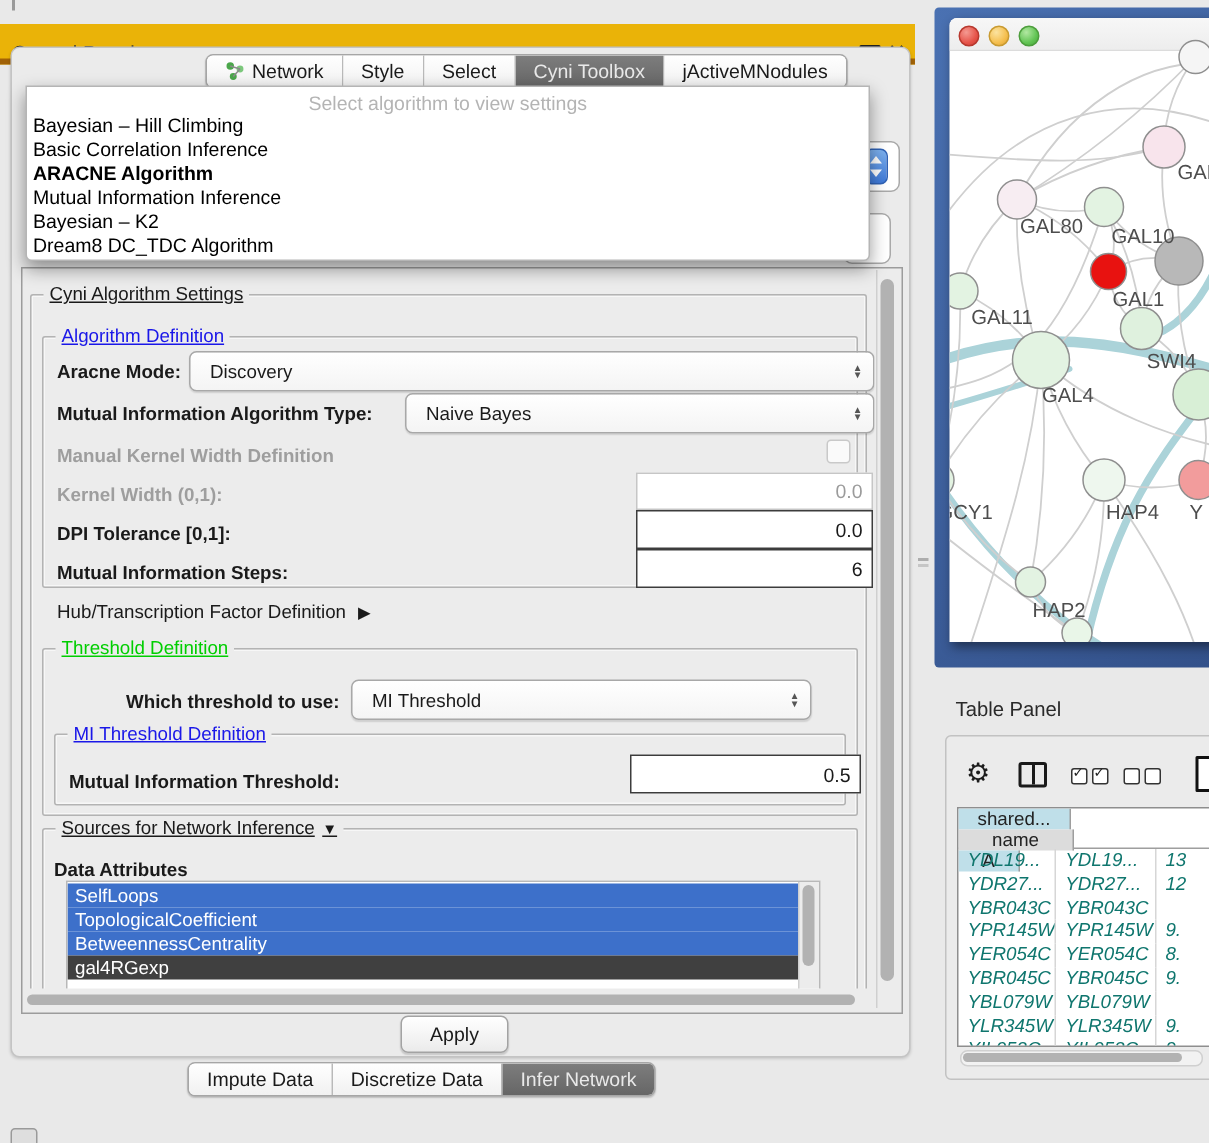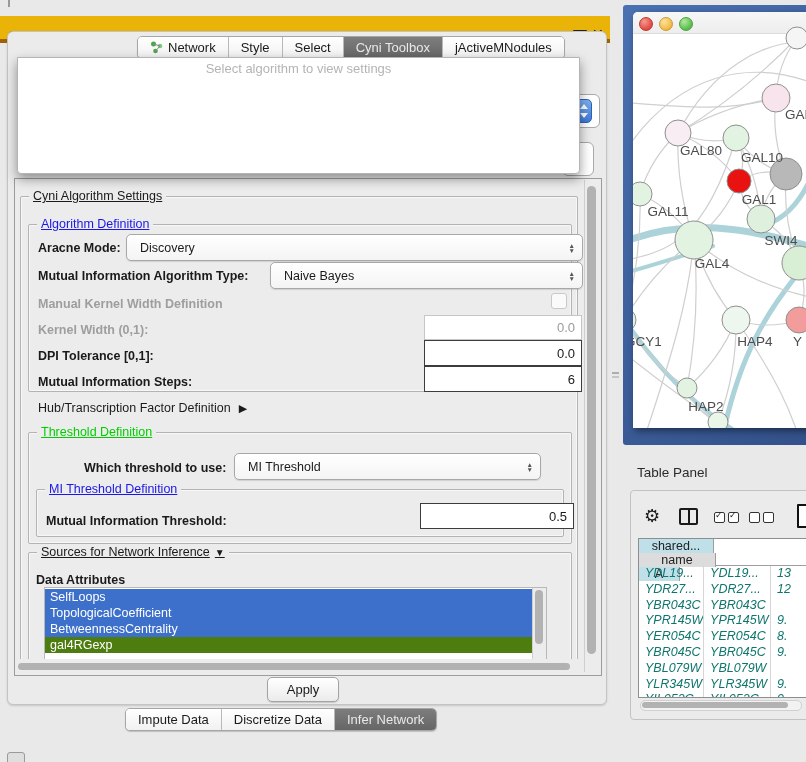--- a/index.html
+++ b/index.html
@@ -127,20 +127,28 @@
         <span>jActiveMNodules</span>
       </div>
     </div>
 
   <div class="abs frag-combo" style="left:560px;top:94px;width:38px;height:32px;"></div>
   <div class="abs spinner-blue" style="left:576px;top:99px;"></div>
   <div class="abs frag-combo" style="left:562px;top:142px;width:30px;height:32px;"></div>
 
   <div class="abs" id="algo-popup">
     <div id="algo-prompt">Select algorithm to view settings</div>
+    <div id="algo-items">
+        <div class="algo-item">Bayesian – Hill Climbing</div>
+        <div class="algo-item">Basic Correlation Inference</div>
+        <div class="algo-item b">ARACNE Algorithm</div>
+        <div class="algo-item">Mutual Information Inference</div>
+        <div class="algo-item">Bayesian – K2</div>
+        <div class="algo-item">Dream8 DC_TDC Algorithm</div>
+      </div>
   </div>
 
   <div class="abs" id="settings-pane"></div>
   <div class="abs vsb" style="left:584px;top:180px;width:14px;height:492px;">
     <div class="sb-thumb" style="left:2px;top:6px;width:9px;height:468px;"></div>
   </div>
   <div class="abs" style="left:16px;top:661px;width:566px;height:11px;background:#ececec;">
     <div class="sb-thumb" style="left:2px;top:2px;width:552px;height:7px;"></div>
   </div>
 
@@ -190,21 +198,21 @@
 
     <div class="groupbox" style="left:13px;top:373px;width:542px;height:140px;">
       <span class="gb-title tri-down"><span>Sources for Network Inference</span></span>
     </div>
     <div class="lbl b" style="left:21px;top:394px;">Data Attributes</div>
     <div id="attr-list" style="left:29px;top:408px;width:501px;height:120px;">
       <div id="attr-items" style="position:absolute;left:0;top:1px;width:487px;">
           <div class="attr-item" style="background: rgb(61, 112, 202);">SelfLoops</div>
           <div class="attr-item" style="background: rgb(61, 112, 202);">TopologicalCoefficient</div>
           <div class="attr-item" style="background: rgb(61, 112, 202);">BetweennessCentrality</div>
-          <div class="attr-item" style="background: #4d7c0f;">gal4RGexp</div>
+          <div class="attr-item" style="background: #404040;">gal4RGexp</div>
         </div>
       <div class="vsb" style="right:0;top:0;width:13px;height:100%;">
         <div class="sb-thumb" style="left:2px;top:2px;width:8px;height:54px;"></div>
       </div>
     </div>
   </div>
 
   <div class="abs" id="apply-btn">Apply</div>
   <div class="segbar" id="bottom-tabs" style="left:125px;top:708px;">
       <div class="seg">

